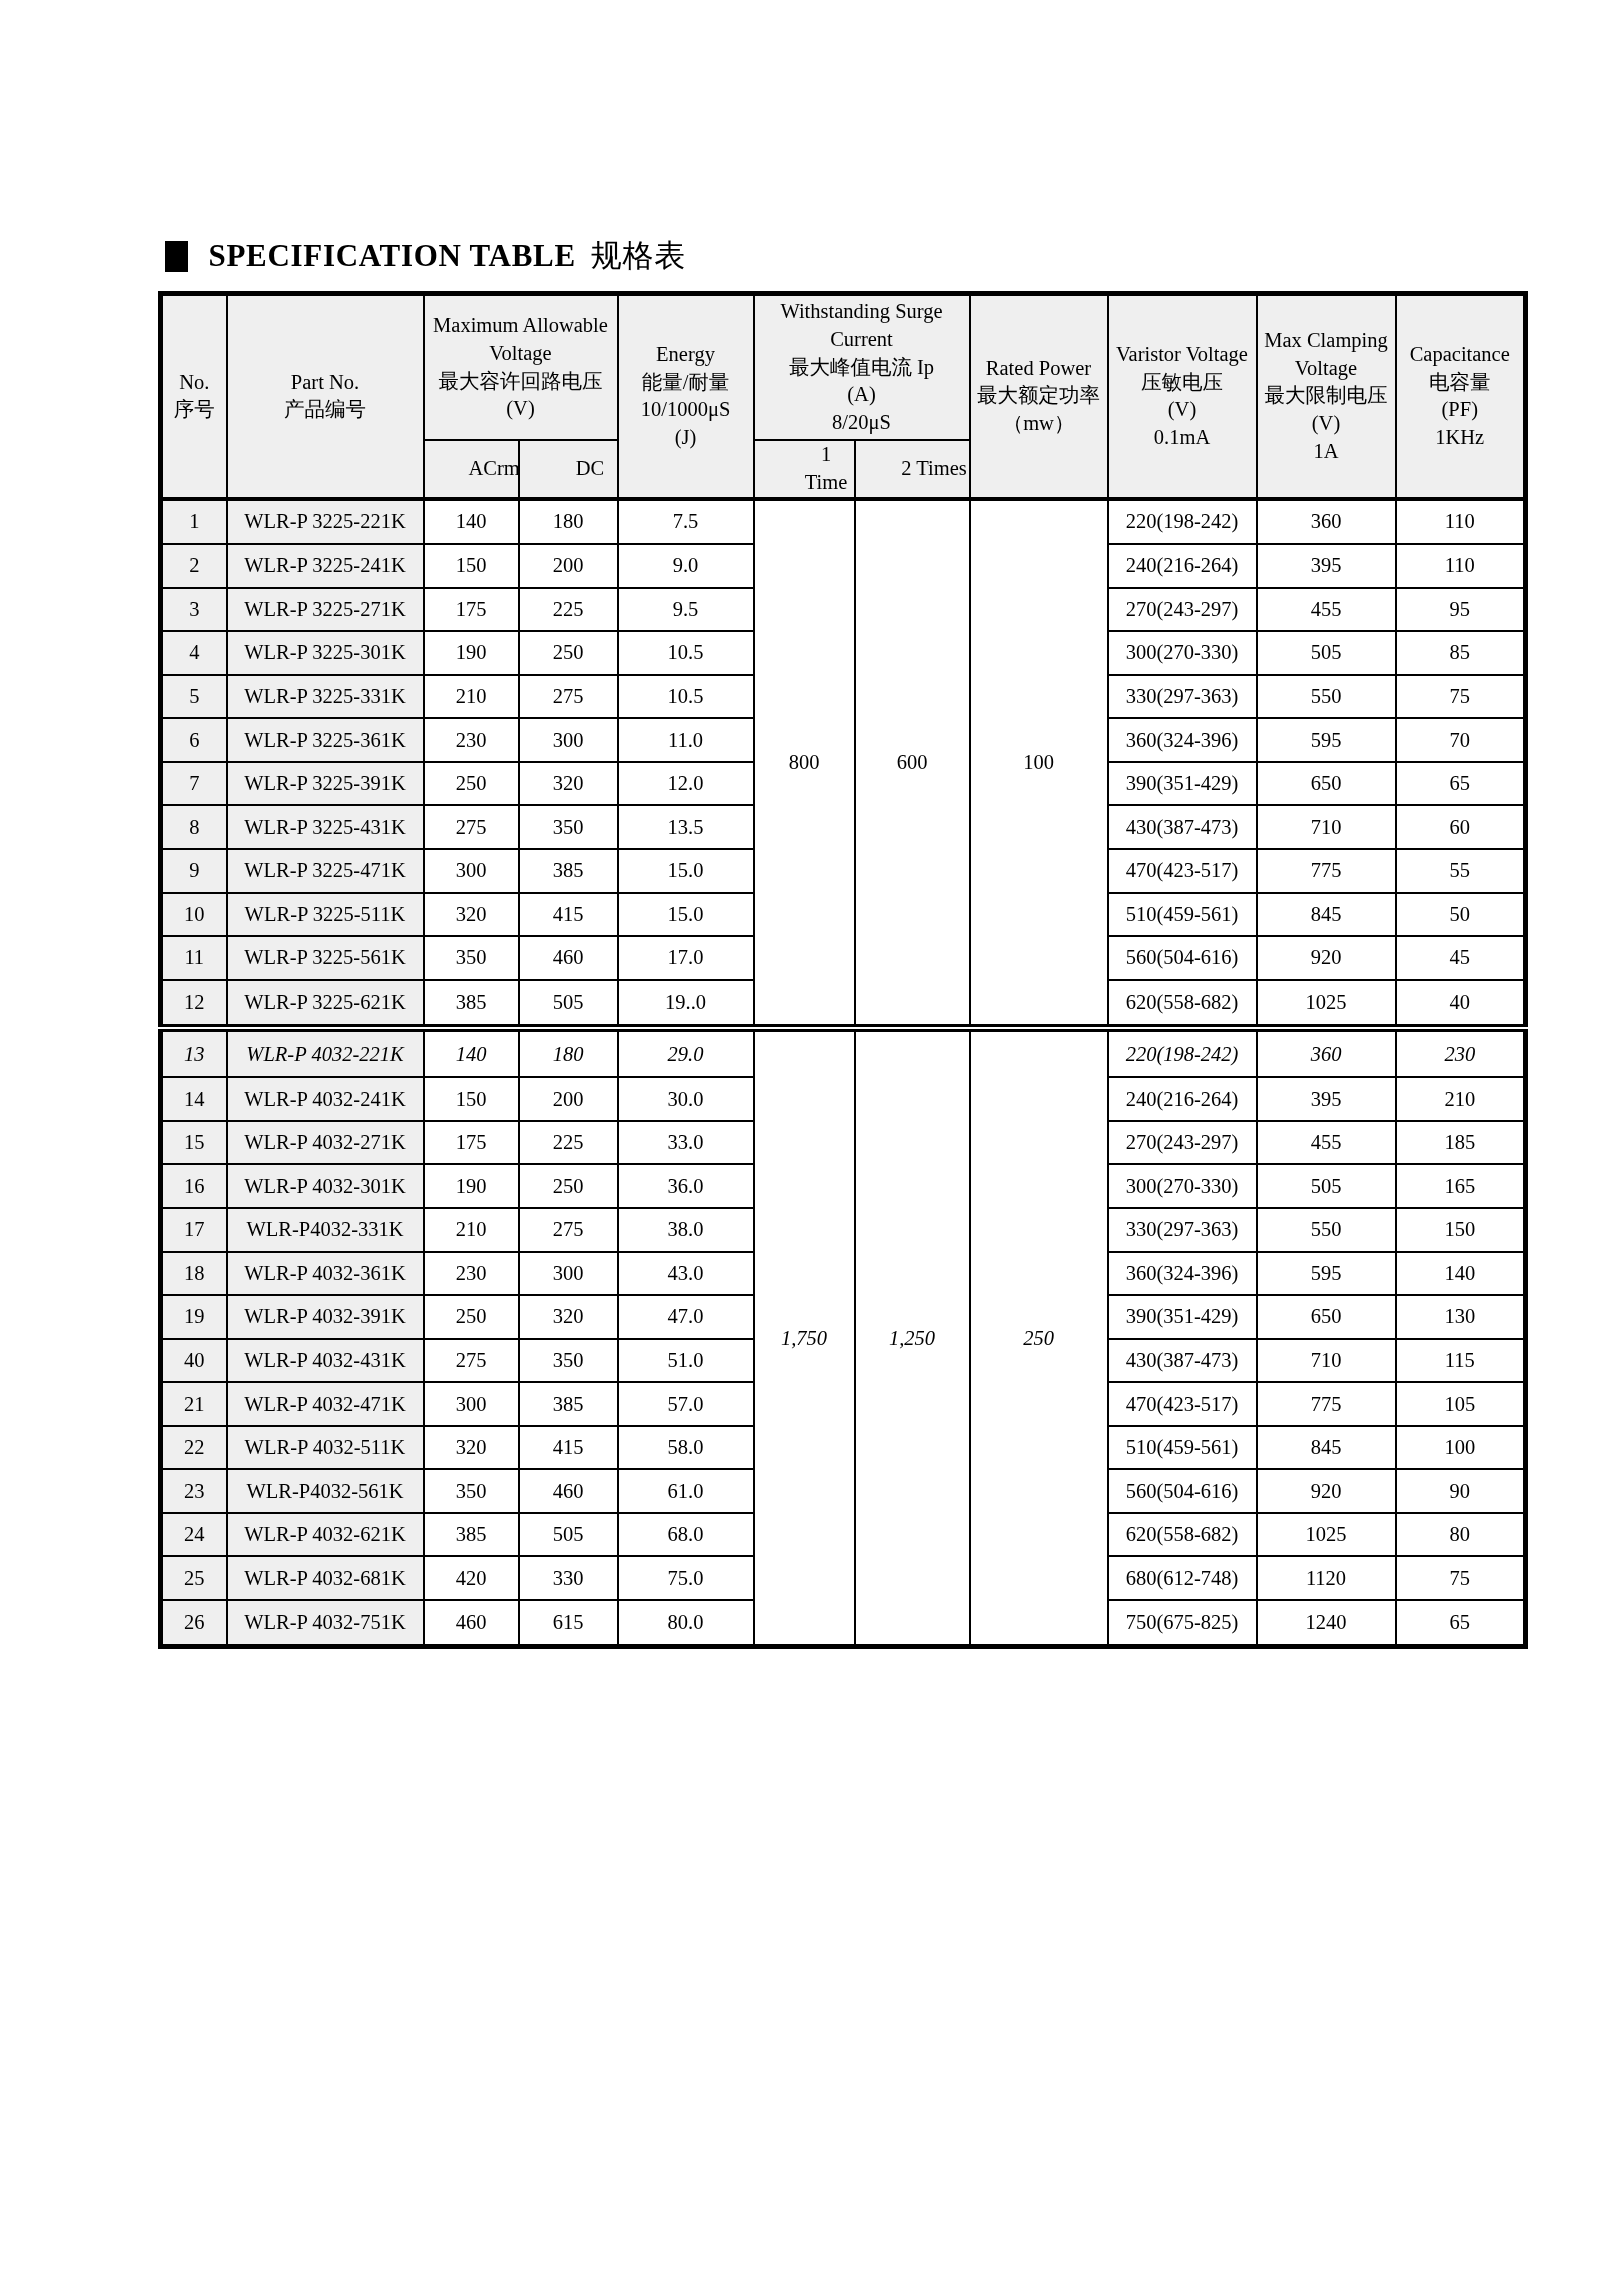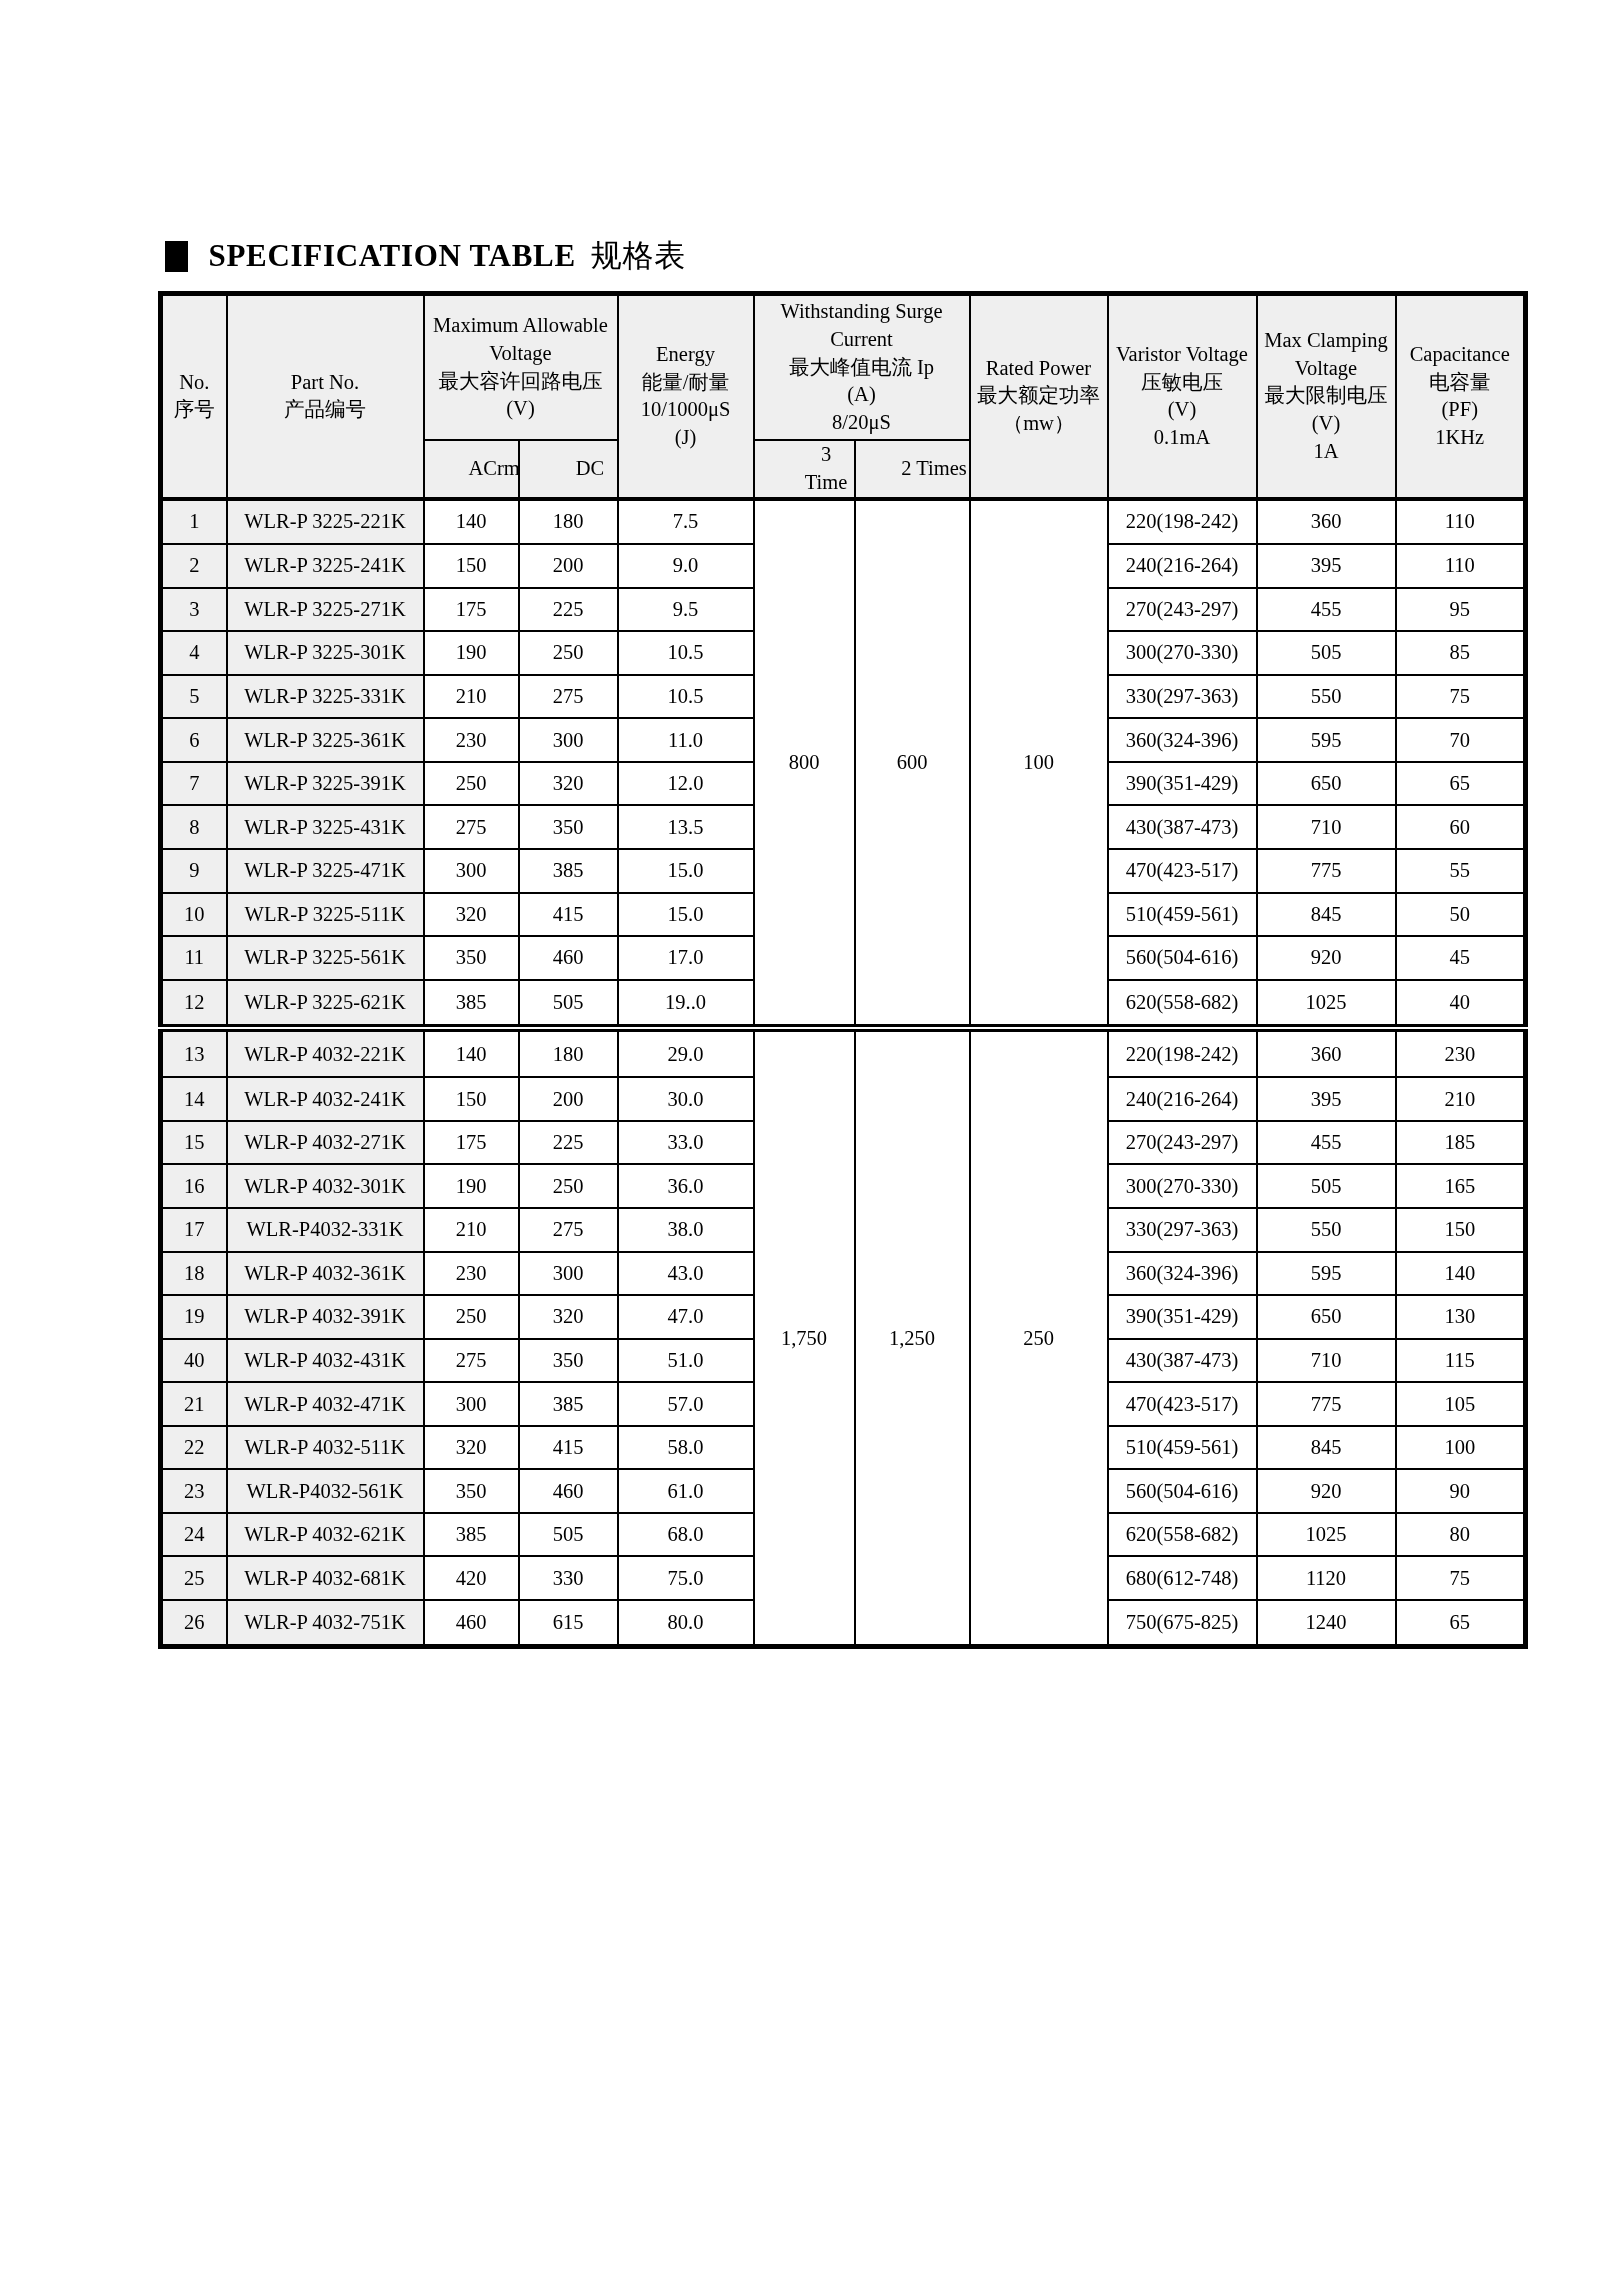--- a/index.html
+++ b/index.html
@@ -64,21 +64,21 @@
     line-height: 1.36;
   }
   thead tr.main th { height: 143px; }
   thead tr.sub  th { height: 42px; padding-left: 44px; }
   thead tr.sub th, thead th.deep { border-bottom: 4.8px solid #000; }
   tbody td {
     font-size: 20.5px;
     background: #ffffff;
   }
   tbody td.shade { background: #efefef; }
-  tbody tr.group-start td { border-top: 8.9px double #000; }
+  tbody tr.group-start td { border-top: 8.9px double #000; font-style: italic; }
 </style>
 </head>
 <body>
 
 <div class="page">
 
   <div class="title">
     <span class="sq"></span>
     <span>SPECIFICATION TABLE</span>
     <span class="zh">规格表</span>
@@ -148,21 +148,21 @@
         <th rowspan="2" class="deep">
           <div>Capacitance</div>
           <div>电容量</div>
           <div>(PF)</div>
           <div>1KHz</div>
         </th>
       </tr>
       <tr class="sub">
         <th>ACrms</th>
         <th>DC</th>
-        <th>3 Time</th>
+        <th>1 Time</th>
         <th>2 Times</th>
       </tr>
     </thead>
     <tbody>
         <tr>
           <td class="shade">1</td>
           <td class="shade">WLR-P 3225-221K</td>
           <td>140</td>
           <td>180</td>
           <td>7.5</td>

